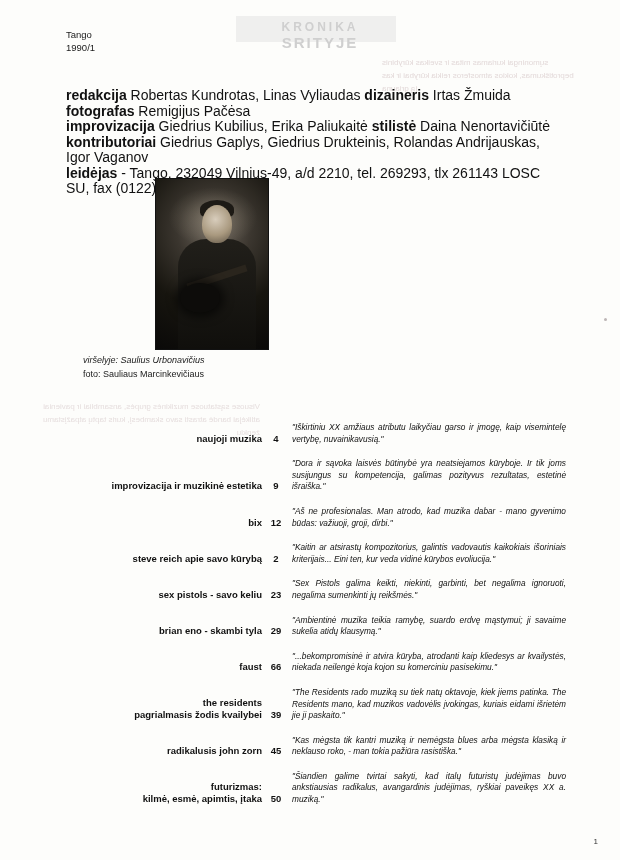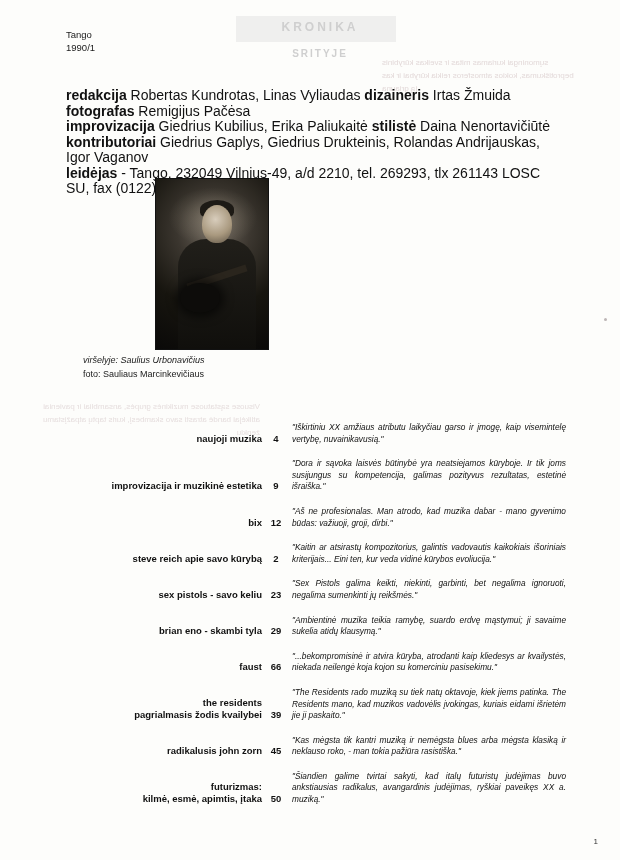--- a/index.html
+++ b/index.html
@@ -36,24 +36,24 @@
     left: 250px;
     top: 20px;
     width: 140px;
     text-align: center;
     font-size: 12px;
     letter-spacing: 3px;
     color: #cfcfcf;
     font-weight: bold;
   }
   .ghost-title .line2 {
-    font-size: 10px;
+    font-size: 15px;
     letter-spacing: 2px;
     display: block;
-    margin-top: 14px;
+    margin-top: 0;
   }
   .ghost-col {
     position: absolute;
     left: 382px;
     top: 56px;
     width: 200px;
     color: #e3d9d9;
     font-size: 8px;
     line-height: 13px;
     text-align: right;

